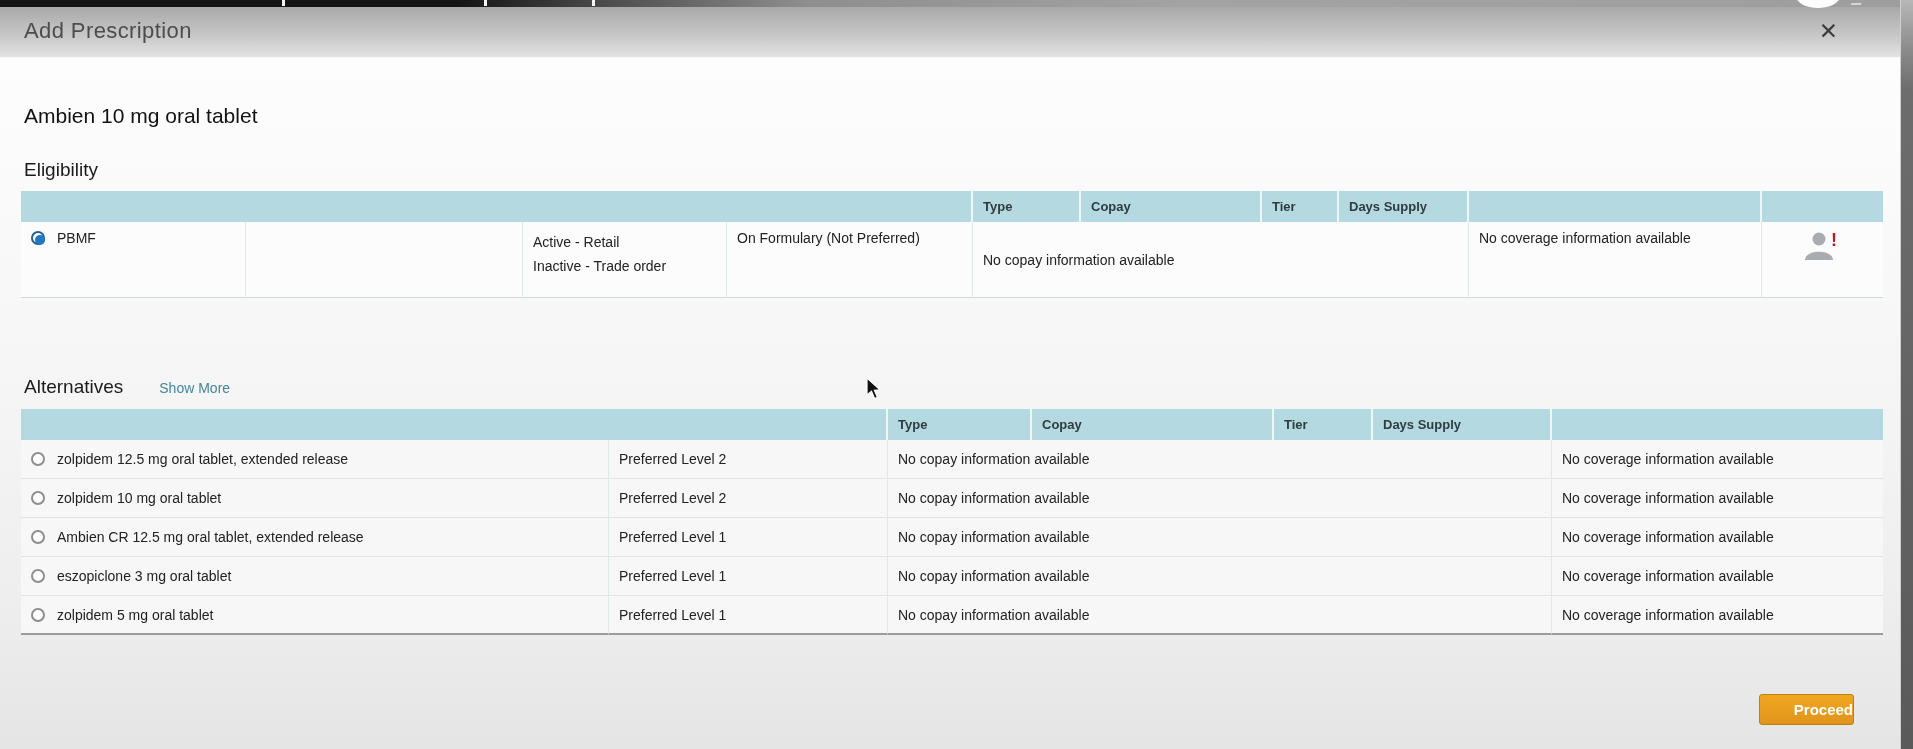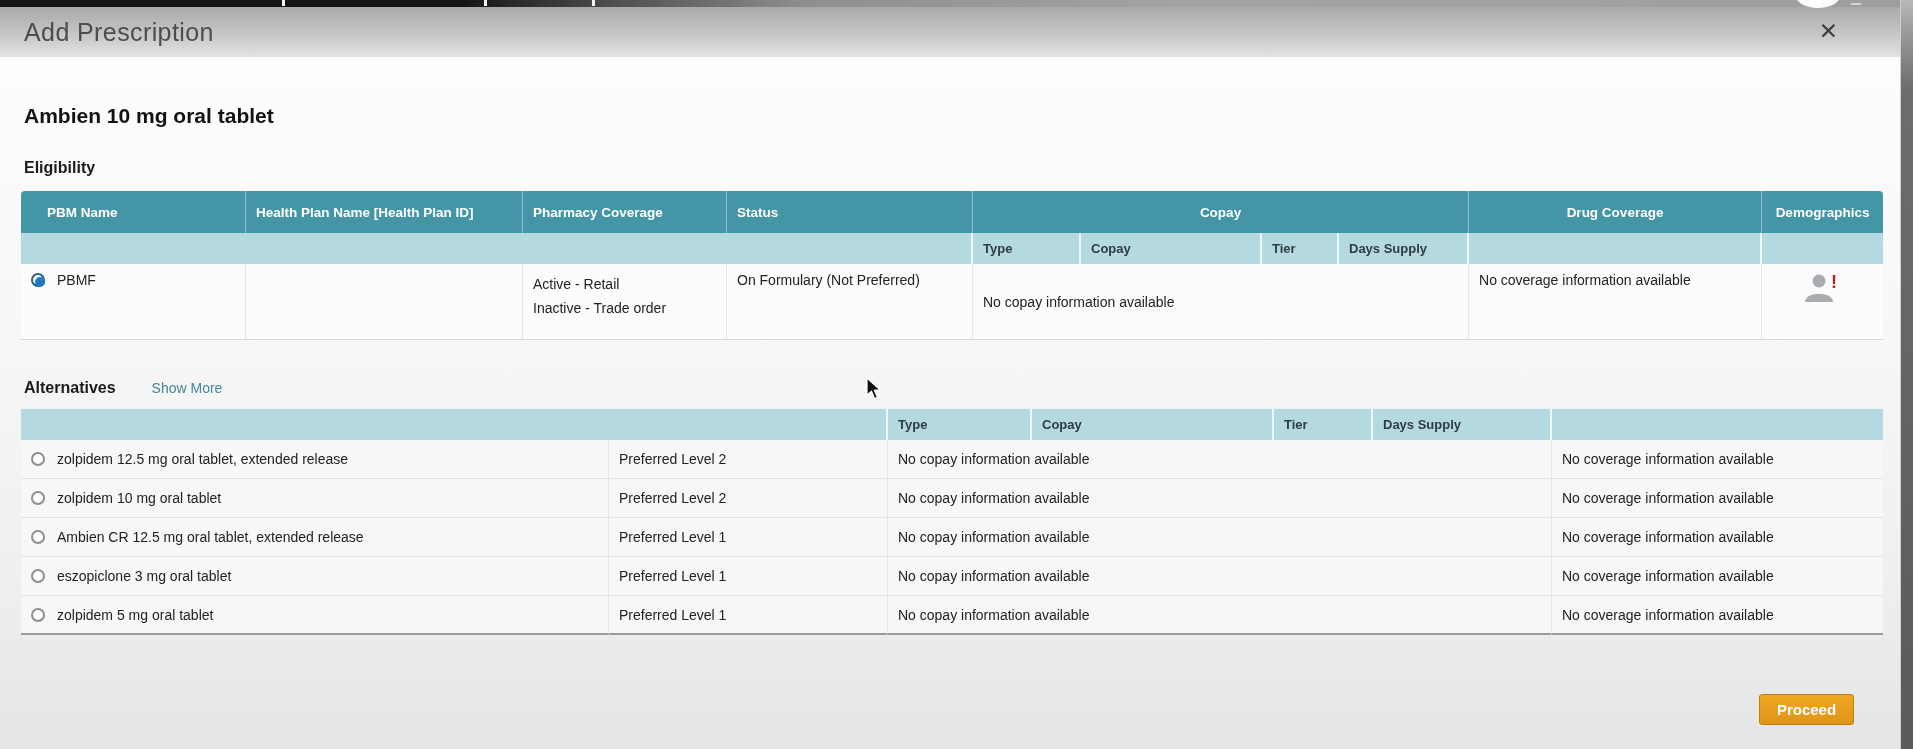--- a/index.html
+++ b/index.html
@@ -29,39 +29,39 @@
   }
 
   
   .modal-header {
     position: absolute; top: 7px; left: 0; width: 1900px; height: 50px;
     background: linear-gradient(#a9a9a9, #c9c9c9 60%, #e3e3e3);
     z-index: 2;
   }
   .modal-title {
     position: absolute; left: 24px; top: 11px;
-    font-size: 25px; color: #4d4d4d; letter-spacing: 0.4px;
+    font-size: 22px; color: #4d4d4d; letter-spacing: 0.4px;
   }
   .close-btn {
     position: absolute; right: 62px; top: 10px;
     font-size: 23px; color: #3c3c3c; line-height: 28px;
     background: none; border: none; cursor: pointer;
     font-family: "Liberation Sans", sans-serif;
   }
 
   
   .modal-body {
     position: absolute; top: 57px; left: 0; width: 1900px; bottom: 0;
     background: linear-gradient(#fdfdfd 0%, #f6f6f6 45%, #eeeeee 78%, #e5e5e5 100%);
     border-top: 1px solid #f8f8f8;
     z-index: 1;
   }
 
-  .drug-title { position: absolute; left: 24px; top: 46px; font-size: 21px; font-weight: bold; color: #121212; }
-  .section-label { font-size: 16px; font-weight: bold; color: #1b1b1b; }
+  .drug-title { position: absolute; left: 24px; top: 46px; font-size: 21px; font-weight: normal; color: #121212; }
+  .section-label { font-size: 19px; font-weight: normal; color: #1b1b1b; }
   .eligibility-label { position: absolute; left: 24px; top: 101px; }
   .alternatives-bar { position: absolute; left: 24px; top: 310px; display: flex; align-items: baseline; gap: 36px; }
   .show-more-link { font-size: 14px; color: #44869b; text-decoration: none; cursor: pointer; margin-top: 12px; }
 
   
   table { border-collapse: separate; border-spacing: 0; table-layout: fixed; width: 1862px; font-size: 14px; }
   .eligibility-table { position: absolute; left: 21px; top: 133px; }
   .alternatives-table { position: absolute; left: 21px; top: 351px; }
 
   th.hdr {
@@ -106,21 +106,21 @@
   .pharm-line { line-height: 24px; }
 
   .demo-cell { text-align: center; vertical-align: middle; }
 
   
   .proceed-btn {
     position: absolute; left: 1759px; top: 636px; width: 95px; height: 31px;
     background: linear-gradient(#f0a71f, #e1941b);
     border: 1px solid #bf8008; border-radius: 3px;
     color: #ffffff; font-weight: bold; font-size: 15px;
-    font-family: "Liberation Sans", sans-serif; cursor: pointer;
+    font-family: "Liberation Sans", sans-serif; cursor: pointer; text-align: right;
   }
 
   
   .scroll-strip {
     position: absolute; right: 0; top: 0; width: 13px; height: 749px;
     background: linear-gradient(#b8b8b8 0px, #8f8f8f 45px, #6d6d6d 90px, #5a5a5a 100%);
     border-left: 1px solid #cfcfcf;
     z-index: 6;
   }
 
@@ -156,29 +156,20 @@
         <col style="width:204px">
         <col style="width:246px">
       <col style="width:108px">
         <col style="width:181px">
         <col style="width:77px">
         <col style="width:130px">
       <col style="width:293px">
         <col style="width:121px">
     </colgroup>
     <tbody>
-        <tr>
-      <th class="hdr first">PBM Name</th>
-      <th class="hdr">Health Plan Name [Health Plan ID]</th>
-      <th class="hdr">Pharmacy Coverage</th>
-      <th class="hdr">Status</th>
-      <th class="hdr center" colspan="4">Copay</th>
-      <th class="hdr center">Drug Coverage</th>
-      <th class="hdr last center">Demographics</th>
-    </tr>
     <tr>
       <th class="sub"></th>
       <th class="sub"></th>
       <th class="sub"></th>
       <th class="sub divided"></th>
       <th class="sub divided">Type</th>
       <th class="sub divided">Copay</th>
       <th class="sub divided">Tier</th>
       <th class="sub divided">Days Supply</th>
       <th class="sub divided"></th>

